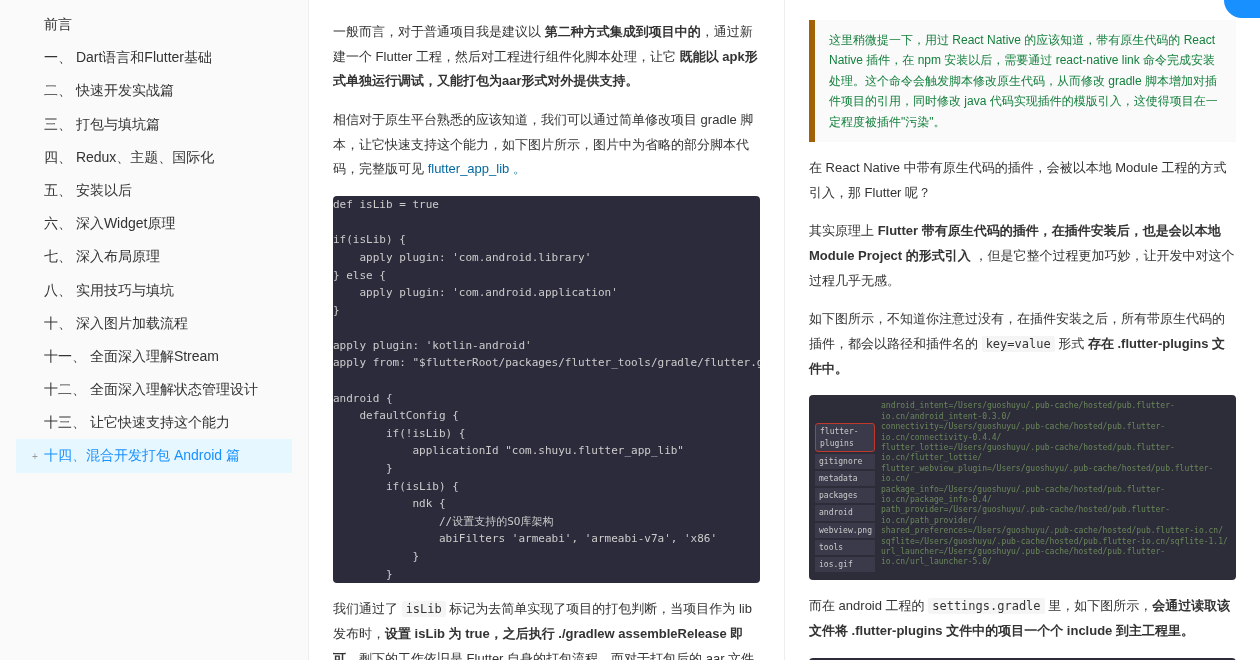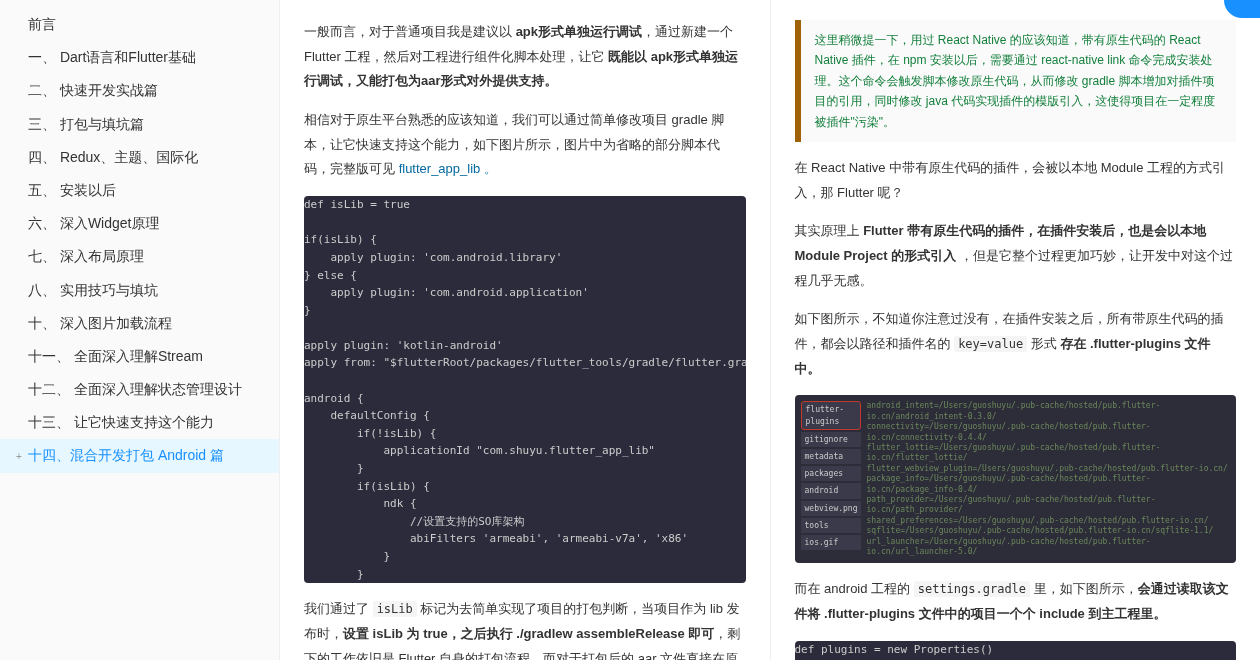--- a/index.html
+++ b/index.html
@@ -1,17 +1,17 @@
 <!DOCTYPE html>
 <html><head>
 <meta charset="utf-8">
 <style>
 * { margin: 0; padding: 0; box-sizing: border-box; }
 body { font-family: -apple-system, BlinkMacSystemFont, "Segoe UI", "PingFang SC", "Microsoft YaHei", sans-serif; font-size: 14px; color: #333; background: #fff; display: flex; height: 660px; width: 1260px; overflow: hidden; }
-.sidebar { width: 280px; background: #fafafa; border-right: 1px solid #eee; overflow-y: auto; padding: 8px 0; flex-shrink: 0; }
+.sidebar { width: 309px; background: #fafafa; border-right: 1px solid #eee; overflow-y: auto; padding: 8px 16px; flex-shrink: 0; }
 .toc-item { padding: 4px 16px; cursor: pointer; font-size: 14px; line-height: 1.8; color: #333; white-space: nowrap; }
 .toc-item.selected { background: #e6f7ff; color: #1890ff; }
 .toc-item .expand { display: inline-block; width: 12px; color: #999; font-size: 10px; }
 .main { flex: 1; display: flex; overflow: hidden; }
 .col { flex: 1; padding: 20px 24px; overflow-y: auto; font-size: 13px; line-height: 1.9; color: #333; }
 .col.left { border-right: 1px solid #eee; }
 .col p { margin-bottom: 14px; }
 .col strong { font-weight: 600; }
 .code-block { background: #2b2b3b; color: #ccc; border-radius: 4px; padding: 0; font-family: Consolas, Monaco, monospace; font-size: 11px; line-height: 1.6; margin-bottom: 14px; white-space: pre; overflow-x: auto; }
 .link { color: #0369a1; }
@@ -37,21 +37,21 @@
   <div class="toc-item"><span class="expand"></span><span>八、  实用技巧与填坑</span></div>
   <div class="toc-item"><span class="expand"></span><span>十、  深入图片加载流程</span></div>
   <div class="toc-item"><span class="expand"></span><span>十一、 全面深入理解Stream</span></div>
   <div class="toc-item"><span class="expand"></span><span>十二、 全面深入理解状态管理设计</span></div>
   <div class="toc-item"><span class="expand"></span><span>十三、 让它快速支持这个能力</span></div>
   <div class="toc-item selected"><span class="expand">+</span><span>十四、混合开发打包 Android 篇</span></div>
 </div>
 
 <div class="main">
   <div class="col left">
-    <p><span>一般而言，对于普通项目我是建议以 </span><strong>apk形式单独运行调试</strong><span>，通过新建一个 Flutter 工程，然后对工程进行组件化脚本处理，让它 </span><strong>既能以 apk形式单独运行调试，又能打包为aar形式对外提供支持。</strong></p>
+    <p><span>一般而言，对于普通项目我是建议以 </span><strong>第二种方式集成到项目中的</strong><span>，通过新建一个 Flutter 工程，然后对工程进行组件化脚本处理，让它 </span><strong>既能以 apk形式单独运行调试，又能打包为aar形式对外提供支持。</strong></p>
     <p><span>相信对于原生平台熟悉的应该知道，我们可以通过简单修改项目 gradle 脚本，让它快速支持这个能力，如下图片所示，图片中为省略的部分脚本代码，完整版可见 </span><span class="link">flutter_app_lib 。</span></p>
     <div class="code-block">def isLib = true
 
 if(isLib) {
     apply plugin: 'com.android.library'
 } else {
     apply plugin: 'com.android.application'
 }
 
 apply plugin: 'kotlin-android'
@@ -72,21 +72,21 @@
 
   </div>
 
   <div class="col">
     <div class="note-box">这里稍微提一下，用过 React Native 的应该知道，带有原生代码的 React Native 插件，在 npm 安装以后，需要通过 react-native link 命令完成安装处理。这个命令会触发脚本修改原生代码，从而修改 gradle 脚本增加对插件项目的引用，同时修改 java 代码实现插件的模版引入，这使得项目在一定程度被插件"污染"。</div>
     <p>在 React Native 中带有原生代码的插件，会被以本地 Module 工程的方式引入，那 Flutter 呢？</p>
     <p><span>其实原理上 </span><strong>Flutter 带有原生代码的插件，在插件安装后，也是会以本地 Module Project 的形式引入</strong><span> ，但是它整个过程更加巧妙，让开发中对这个过程几乎无感。</span></p>
     <p><span>如下图所示，不知道你注意过没有，在插件安装之后，所有带原生代码的插件，都会以路径和插件名的 </span><span class="mono">key=value</span><span> 形式 </span><strong>存在 .flutter-plugins 文件中。</strong></p>
     <div class="img-block">
       <div style="display:flex;gap:6px;">
-        <div style="width:60px;">
+        <div style="width:60px;margin-top:22px;">
           <div class="img-left-bar red-box" style="border-color:#c0392b;">flutter-plugins</div>
           <div class="img-left-bar">gitignore</div>
           <div class="img-left-bar">metadata</div>
           <div class="img-left-bar">packages</div>
           <div class="img-left-bar">android</div>
           <div class="img-left-bar">webview.png</div>
           <div class="img-left-bar">tools</div>
           <div class="img-left-bar">ios.gif</div>
         </div>
         <div style="flex:1;color:#6a8759;font-size:8px;line-height:1.3;">

